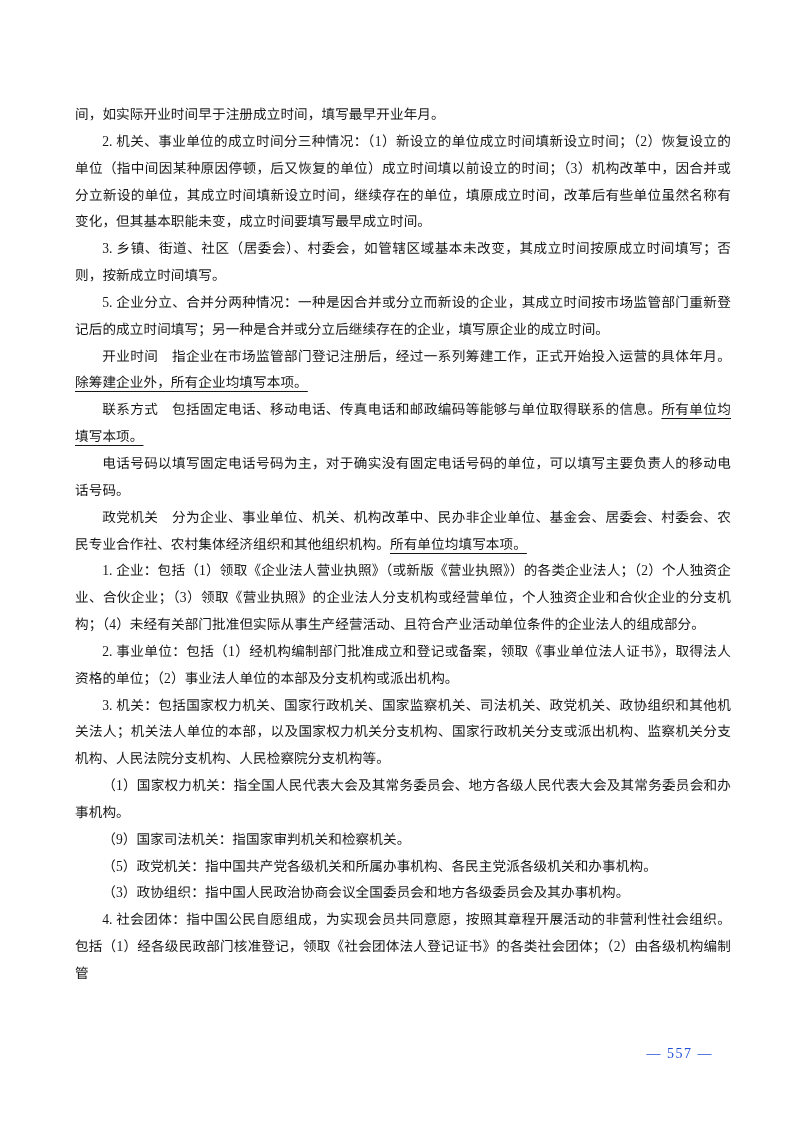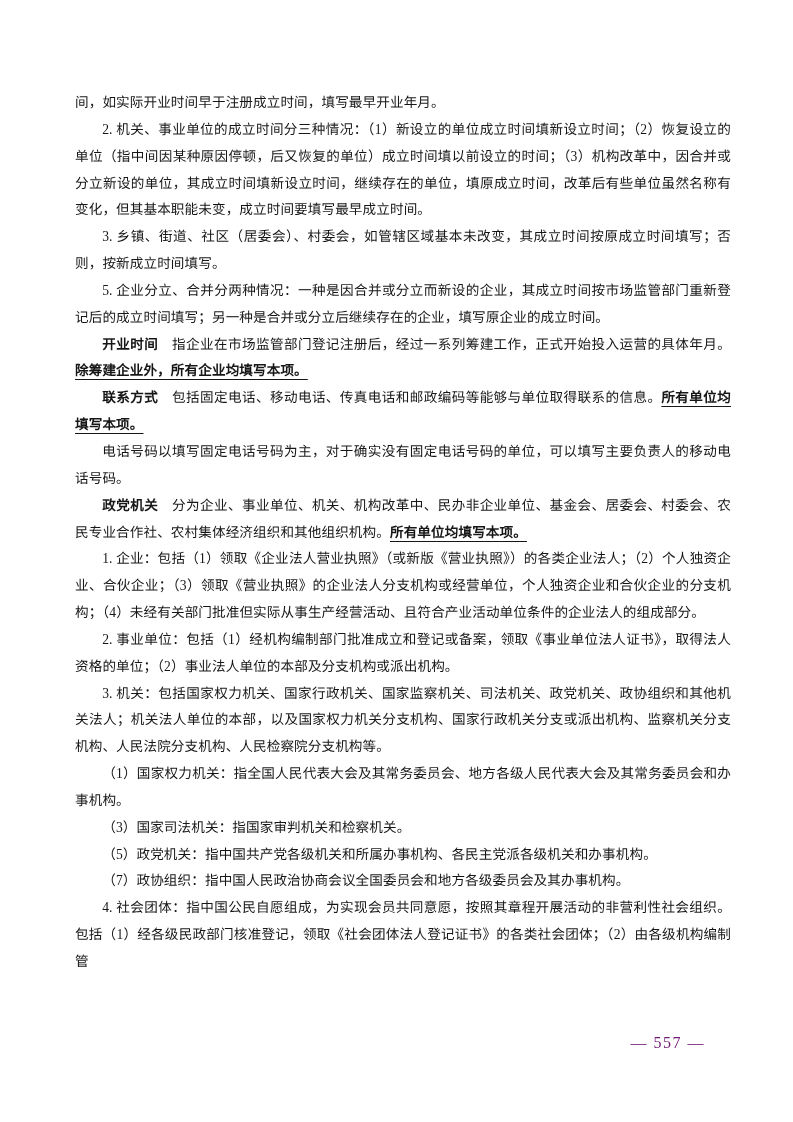--- a/index.html
+++ b/index.html
@@ -12,75 +12,75 @@
     height: 1122px;
     position: relative;
     overflow: hidden;
     font-family: "Liberation Serif", "DejaVu Serif", serif;
     color: #161616;
   }
   .page {
     position: absolute;
     inset: 0;
     background: #ffffff;
+    margin-top: 12px;
   }
   .doc-body {
     position: absolute;
     left: 75px;
     top: 90px;
     width: 656px;
     font-size: 13.6px;
     line-height: 26.85px;
     text-align: justify;
     letter-spacing: 0.1px;
   }
   .para {
     margin: 0;
     text-indent: 2em;
   }
   .para.no-indent {
     text-indent: 0;
   }
   .term {
     font-family: "Liberation Sans", "DejaVu Sans", sans-serif;
-    font-weight: 700;
+    font-weight: 400;
   }
   .u {
     text-decoration: underline;
     text-underline-offset: 4px;
     text-decoration-thickness: 1px;
-    font-weight: bold;
   }
   .footer {
     position: absolute;
     top: 1034px;
-    right: 88px;
-    font-size: 16px;
+    right: 80px;
+    font-size: 14px;
     letter-spacing: 1.5px;
-    color: #701a75;
+    color: #1d4ed8;
   }
 </style>
 </head>
 <body>
 
 <div class="page">
   <div class="doc-body" id="doc-body">
       <p class="para no-indent"><span>间，如实际开业时间早于注册成立时间，填写最早开业年月。</span></p>
       <p class="para"><span>2. 机关、事业单位的成立时间分三种情况：（1）新设立的单位成立时间填新设立时间；（2）恢复设立的单位（指中间因某种原因停顿，后又恢复的单位）成立时间填以前设立的时间；（3）机构改革中，因合并或分立新设的单位，其成立时间填新设立时间，继续存在的单位，填原成立时间，改革后有些单位虽然名称有变化，但其基本职能未变，成立时间要填写最早成立时间。</span></p>
       <p class="para"><span>3. 乡镇、街道、社区（居委会）、村委会，如管辖区域基本未改变，其成立时间按原成立时间填写；否则，按新成立时间填写。</span></p>
       <p class="para"><span>5. 企业分立、合并分两种情况：一种是因合并或分立而新设的企业，其成立时间按市场监管部门重新登记后的成立时间填写；另一种是合并或分立后继续存在的企业，填写原企业的成立时间。</span></p>
       <p class="para"><strong class="term">开业时间</strong><span>　指企业在市场监管部门登记注册后，经过一系列筹建工作，正式开始投入运营的具体年月。</span><span class="u">除筹建企业外，所有企业均填写本项。</span></p>
       <p class="para"><strong class="term">联系方式</strong><span>　包括固定电话、移动电话、传真电话和邮政编码等能够与单位取得联系的信息。</span><span class="u">所有单位均填写本项。</span></p>
       <p class="para"><span>电话号码以填写固定电话号码为主，对于确实没有固定电话号码的单位，可以填写主要负责人的移动电话号码。</span></p>
       <p class="para"><strong class="term">政党机关</strong><span>　分为企业、事业单位、机关、机构改革中、民办非企业单位、基金会、居委会、村委会、农民专业合作社、农村集体经济组织和其他组织机构。</span><span class="u">所有单位均填写本项。</span></p>
       <p class="para"><span>1. 企业：包括（1）领取《企业法人营业执照》（或新版《营业执照》）的各类企业法人；（2）个人独资企业、合伙企业；（3）领取《营业执照》的企业法人分支机构或经营单位，个人独资企业和合伙企业的分支机构；（4）未经有关部门批准但实际从事生产经营活动、且符合产业活动单位条件的企业法人的组成部分。</span></p>
       <p class="para"><span>2. 事业单位：包括（1）经机构编制部门批准成立和登记或备案，领取《事业单位法人证书》，取得法人资格的单位；（2）事业法人单位的本部及分支机构或派出机构。</span></p>
       <p class="para"><span>3. 机关：包括国家权力机关、国家行政机关、国家监察机关、司法机关、政党机关、政协组织和其他机关法人；机关法人单位的本部，以及国家权力机关分支机构、国家行政机关分支或派出机构、监察机关分支机构、人民法院分支机构、人民检察院分支机构等。</span></p>
       <p class="para"><span>（1）国家权力机关：指全国人民代表大会及其常务委员会、地方各级人民代表大会及其常务委员会和办事机构。</span></p>
-      <p class="para"><span>（3）国家司法机关：指国家审判机关和检察机关。</span></p>
+      <p class="para"><span>（9）国家司法机关：指国家审判机关和检察机关。</span></p>
       <p class="para"><span>（5）政党机关：指中国共产党各级机关和所属办事机构、各民主党派各级机关和办事机构。</span></p>
-      <p class="para"><span>（7）政协组织：指中国人民政治协商会议全国委员会和地方各级委员会及其办事机构。</span></p>
+      <p class="para"><span>（3）政协组织：指中国人民政治协商会议全国委员会和地方各级委员会及其办事机构。</span></p>
       <p class="para"><span>4. 社会团体：指中国公民自愿组成，为实现会员共同意愿，按照其章程开展活动的非营利性社会组织。包括（1）经各级民政部门核准登记，领取《社会团体法人登记证书》的各类社会团体；（2）由各级机构编制管</span></p>
     </div>
   <div class="footer">
     <span>— 557 —</span>
   </div>
 </div>
 
 </body></html>

